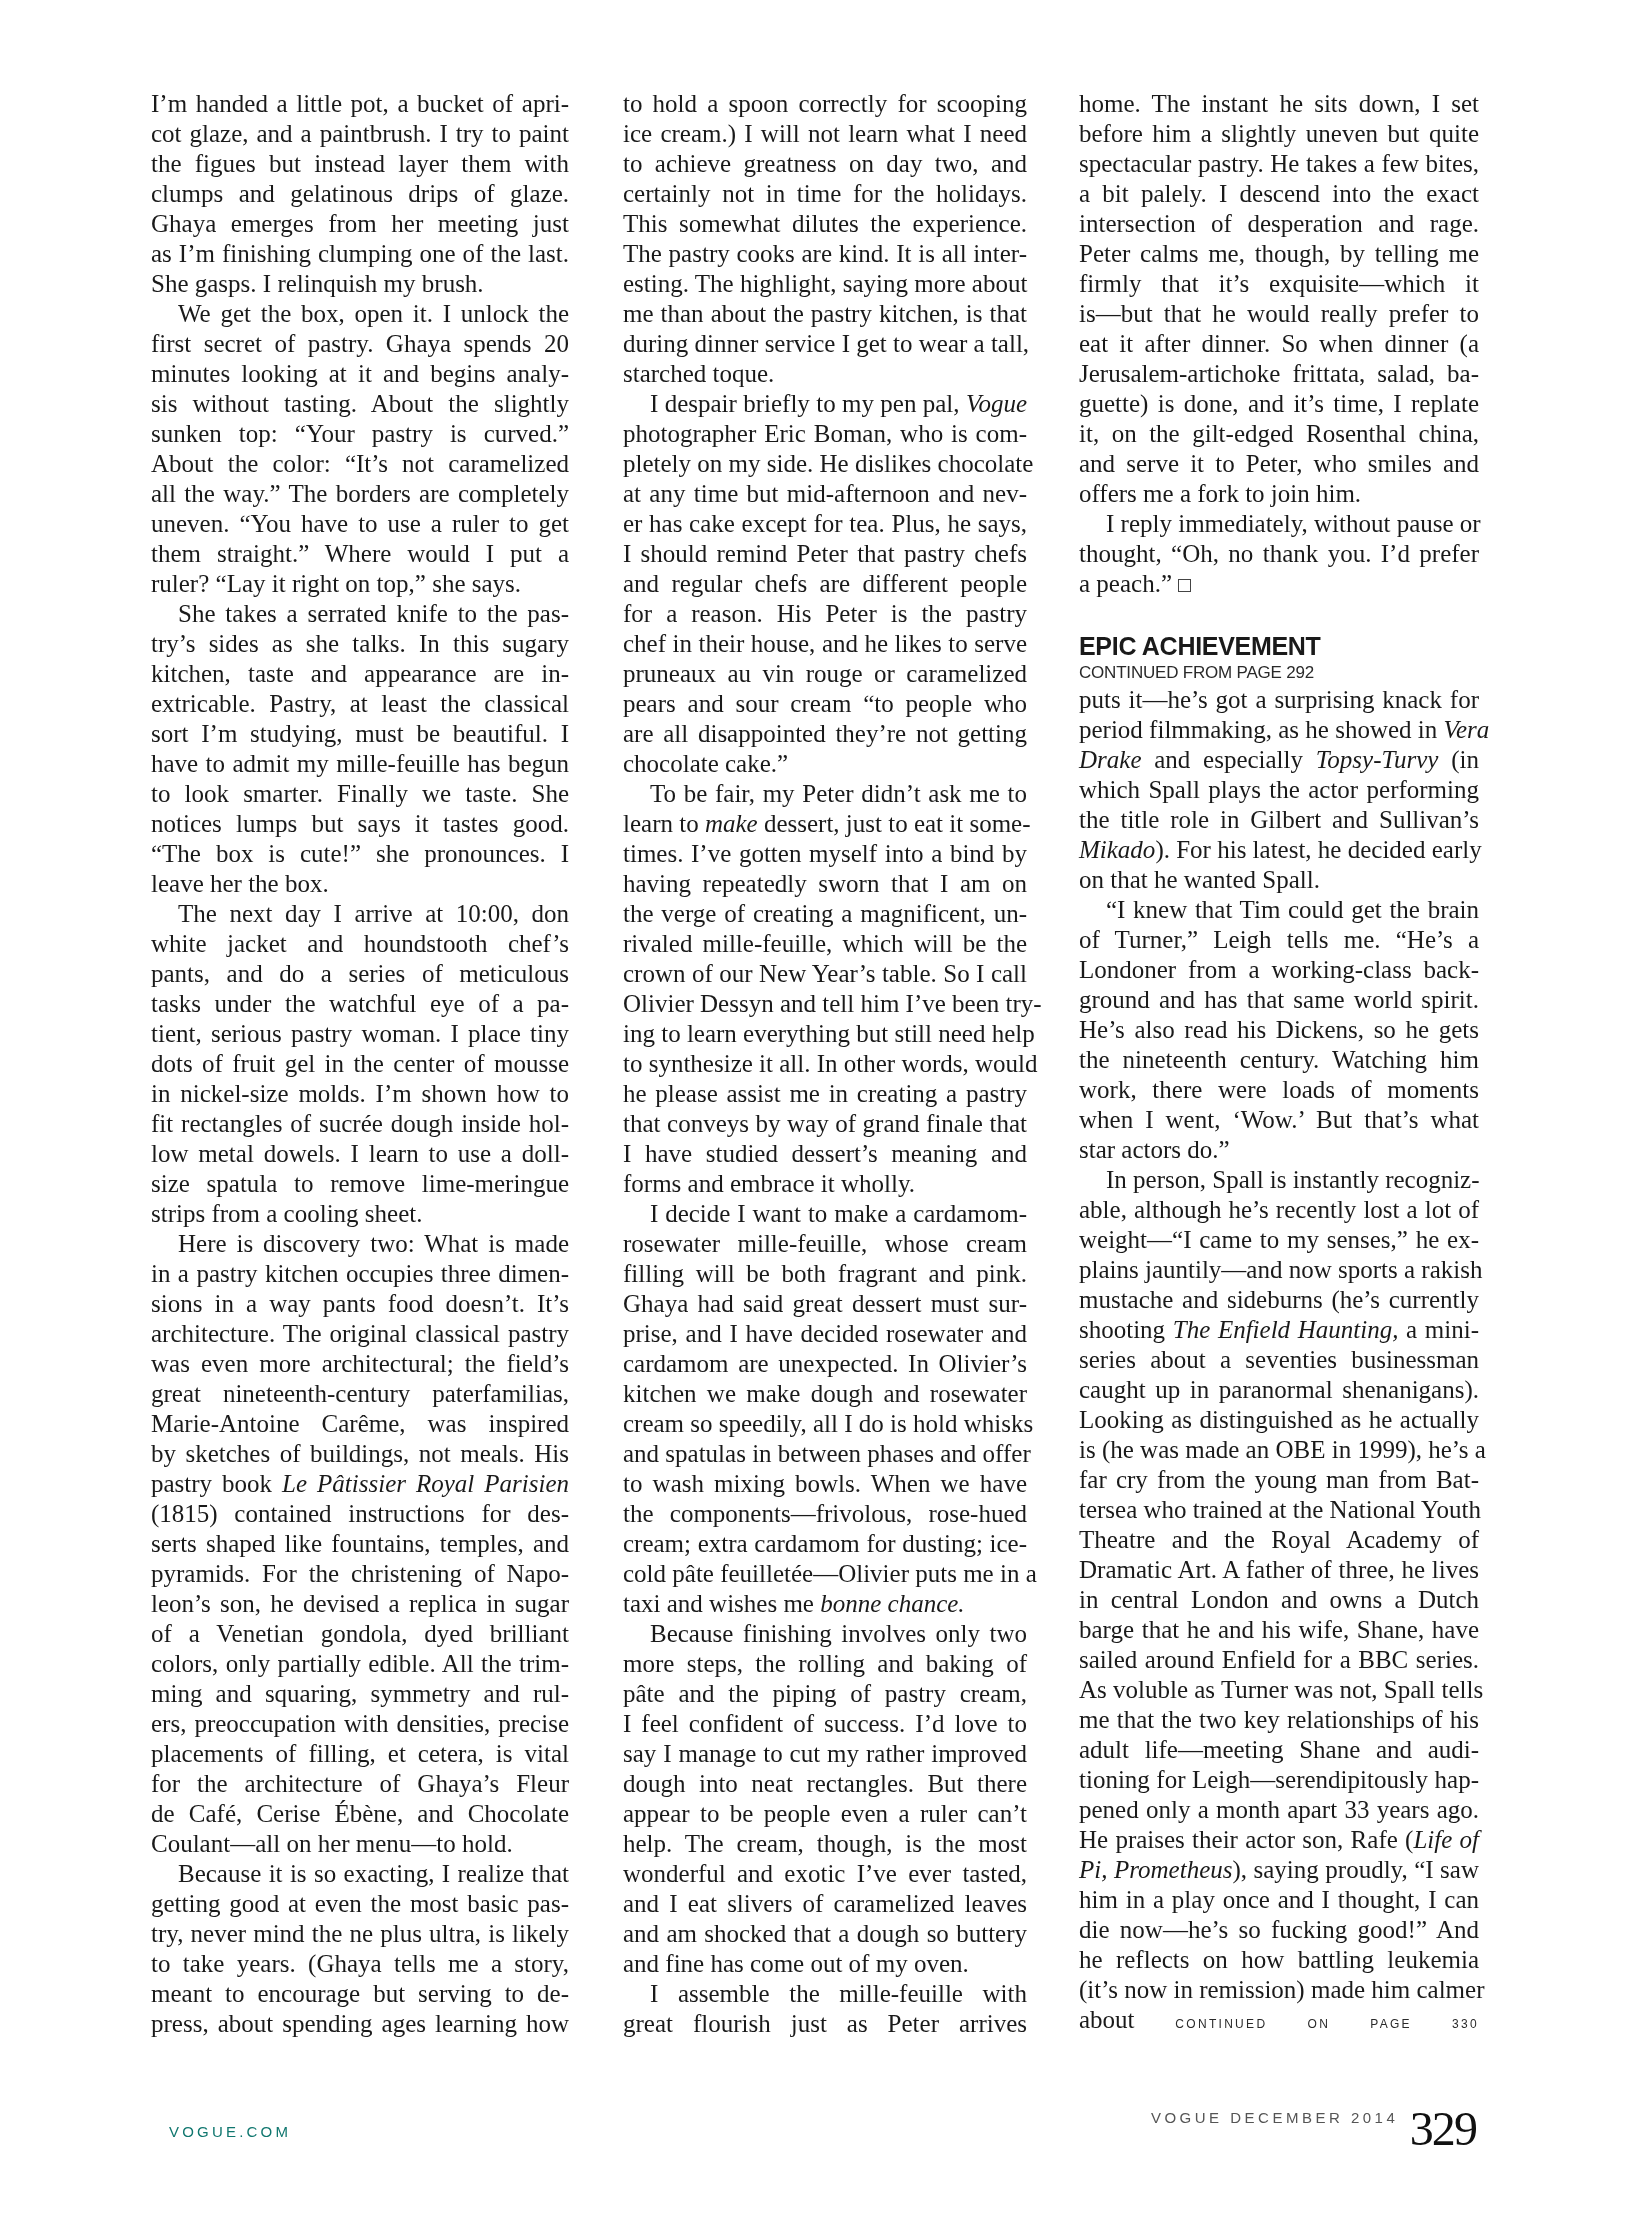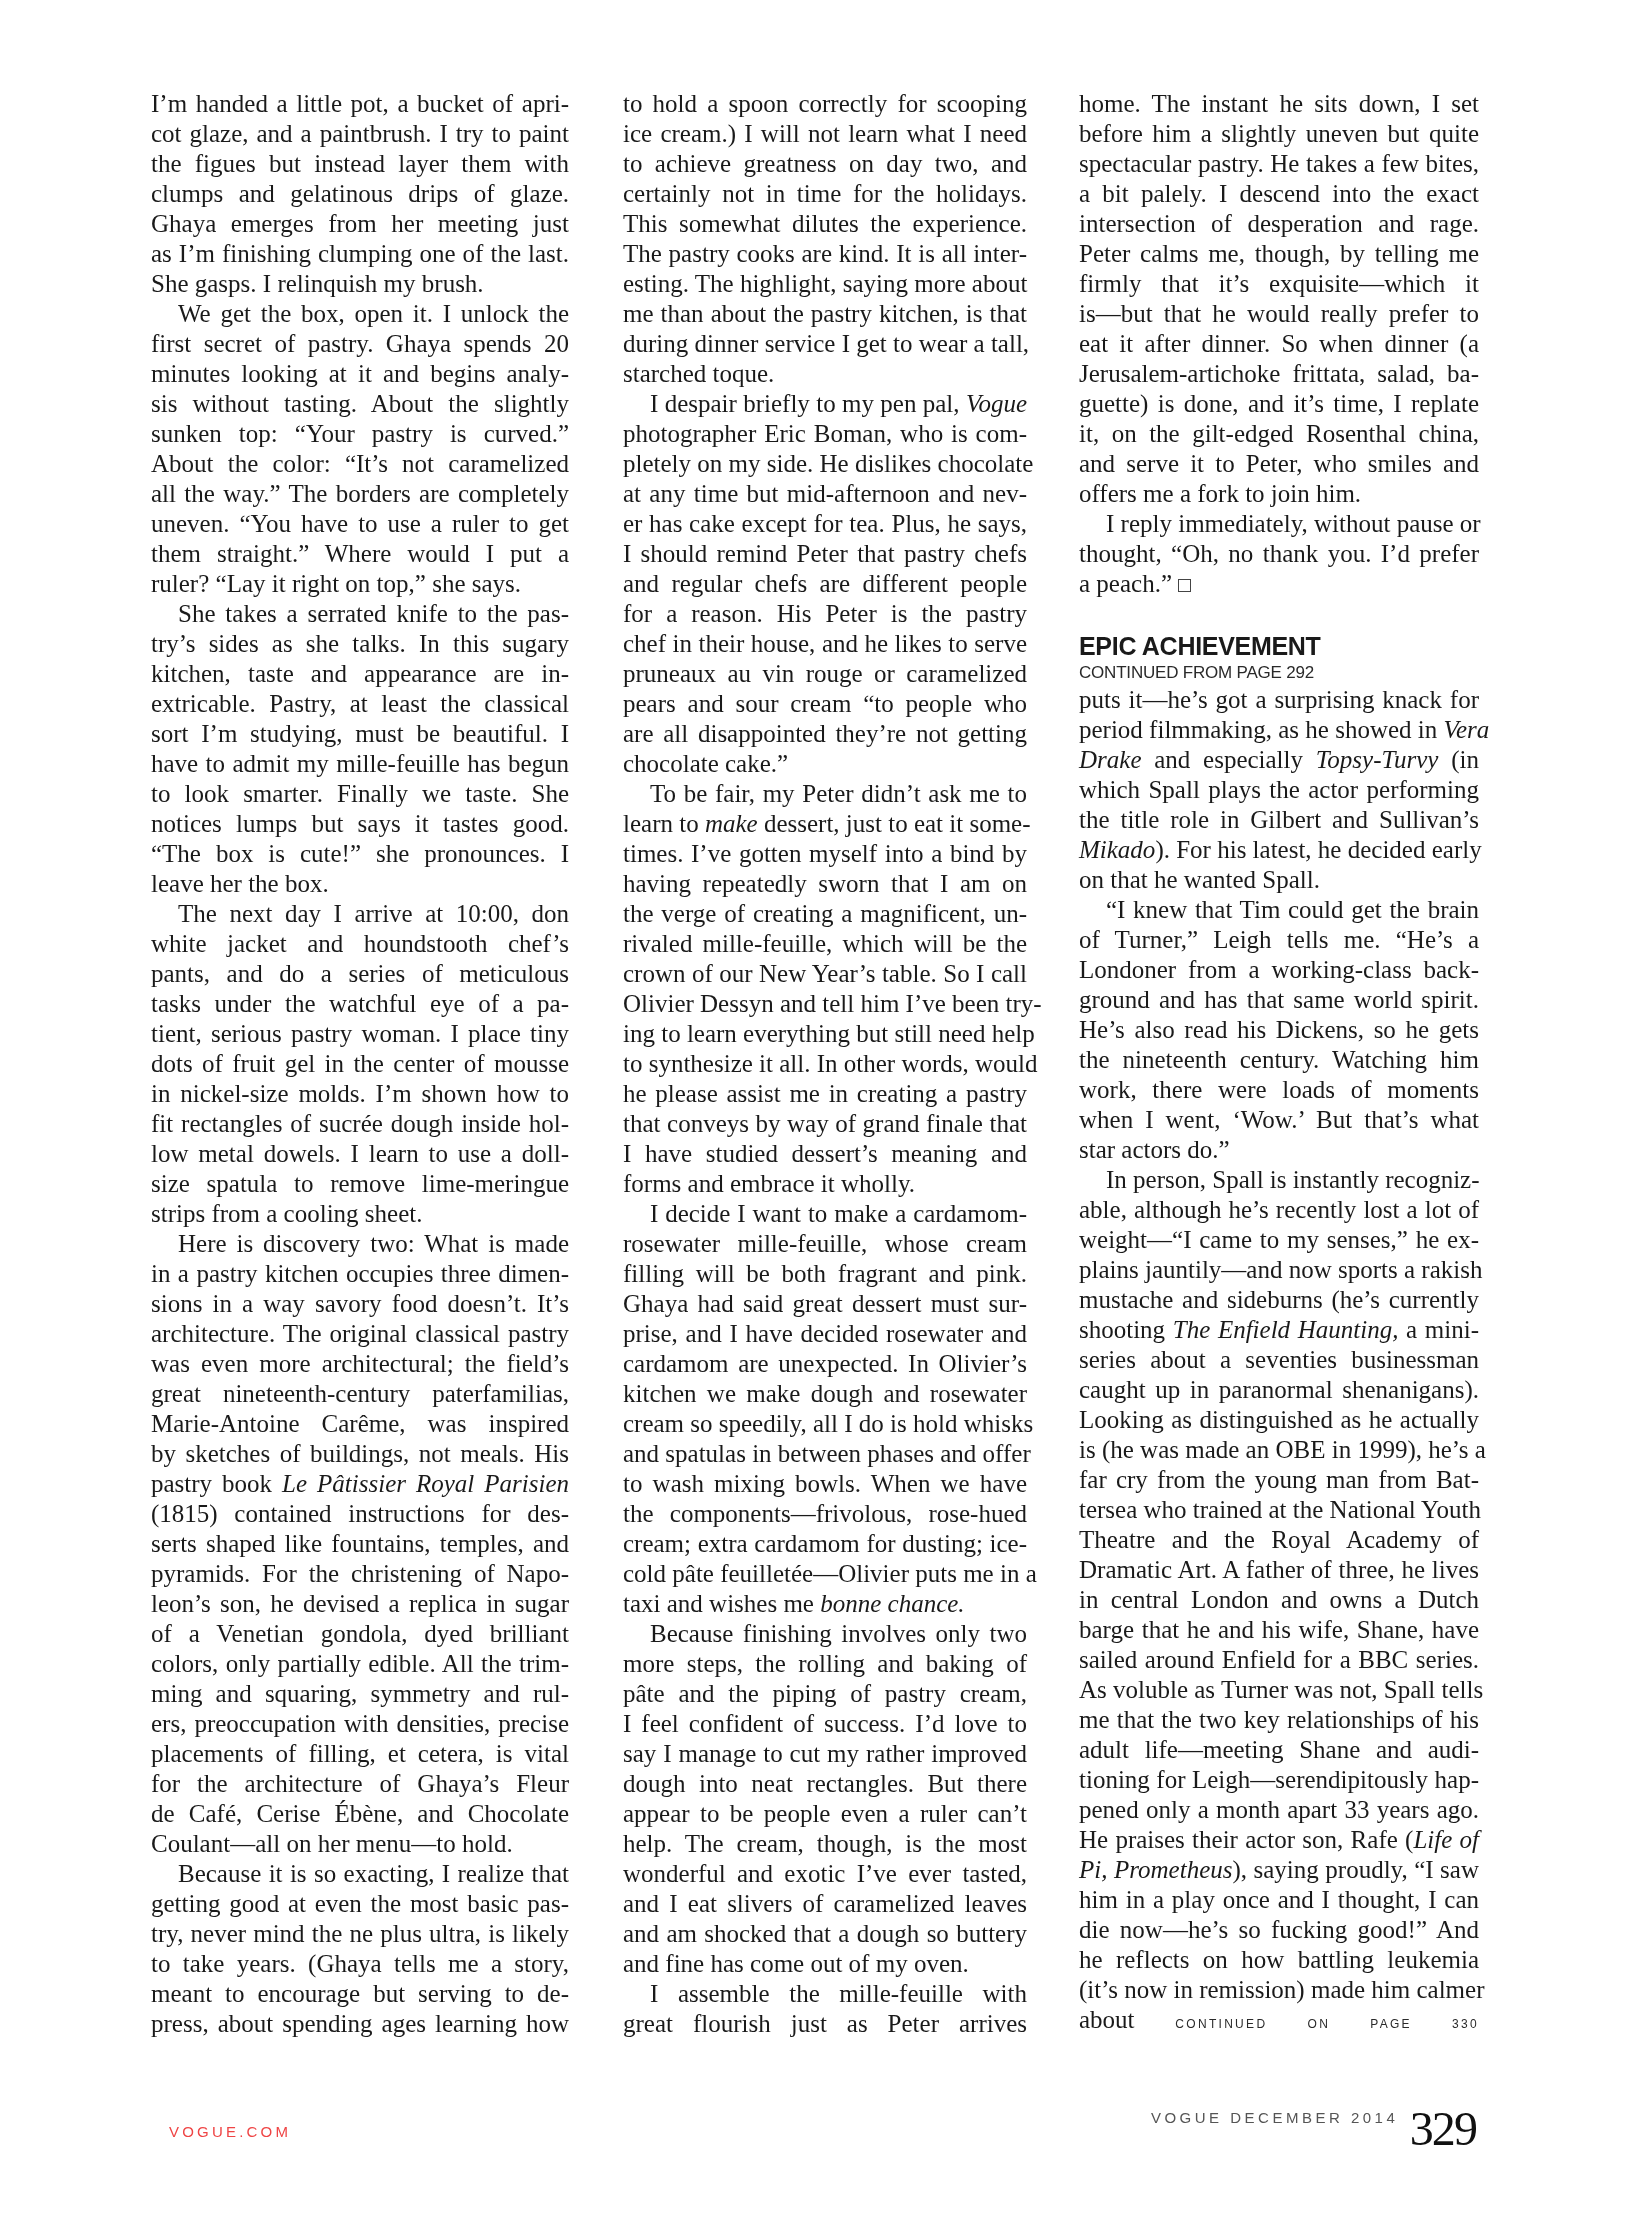--- a/index.html
+++ b/index.html
@@ -31,21 +31,21 @@
     display: inline-block; width: 10.8px; height: 10.8px; border: 1px solid #444;
     margin-left: 6.3px; vertical-align: 0px;
   }
   .cont-label {
     font-family: "Liberation Sans", "DejaVu Sans", sans-serif;
     font-size: 12px; letter-spacing: 2.3px; color: #2a2a2a;
   }
   .footer-left {
     position: absolute; left: 169px; top: 2123px;
     font-family: "Liberation Sans", "DejaVu Sans", sans-serif;
-    font-size: 15px; letter-spacing: 3.2px; color: #ef4444;
+    font-size: 15px; letter-spacing: 3.2px; color: #0f766e;
   }
   .footer-right {
     position: absolute; right: 170px; top: 2109px;
     display: flex; align-items: flex-start; gap: 11.4px;
   }
   .footer-issue {
     font-family: "Liberation Sans", "DejaVu Sans", sans-serif;
     font-size: 15px; letter-spacing: 3.5px; color: #555; padding-bottom: 7.6px;
   }
   .footer-page {
@@ -91,21 +91,21 @@
     <span class="line">tasks under the watchful eye of a pa-</span>
     <span class="line">tient, serious pastry woman. I place tiny</span>
     <span class="line">dots of fruit gel in the center of mousse</span>
     <span class="line">in nickel-size molds. I’m shown how to</span>
     <span class="line">fit rectangles of sucrée dough inside hol-</span>
     <span class="line">low metal dowels. I learn to use a doll-</span>
     <span class="line">size spatula to remove lime-meringue</span>
     <span class="line last">strips from a cooling sheet.</span>
     <span class="line indent">Here is discovery two: What is made</span>
     <span class="line">in a pastry kitchen occupies three dimen-</span>
-    <span class="line">sions in a way savory food doesn’t. It’s</span>
+    <span class="line">sions in a way pants food doesn’t. It’s</span>
     <span class="line">architecture. The original classical pastry</span>
     <span class="line">was even more architectural; the field’s</span>
     <span class="line">great nineteenth-century paterfamilias,</span>
     <span class="line">Marie-Antoine Carême, was inspired</span>
     <span class="line">by sketches of buildings, not meals. His</span>
     <span class="line"><span>pastry book </span><em>Le Pâtissier Royal Parisien</em></span>
     <span class="line">(1815) contained instructions for des-</span>
     <span class="line">serts shaped like fountains, temples, and</span>
     <span class="line">pyramids. For the christening of Napo-</span>
     <span class="line">leon’s son, he devised a replica in sugar</span>

